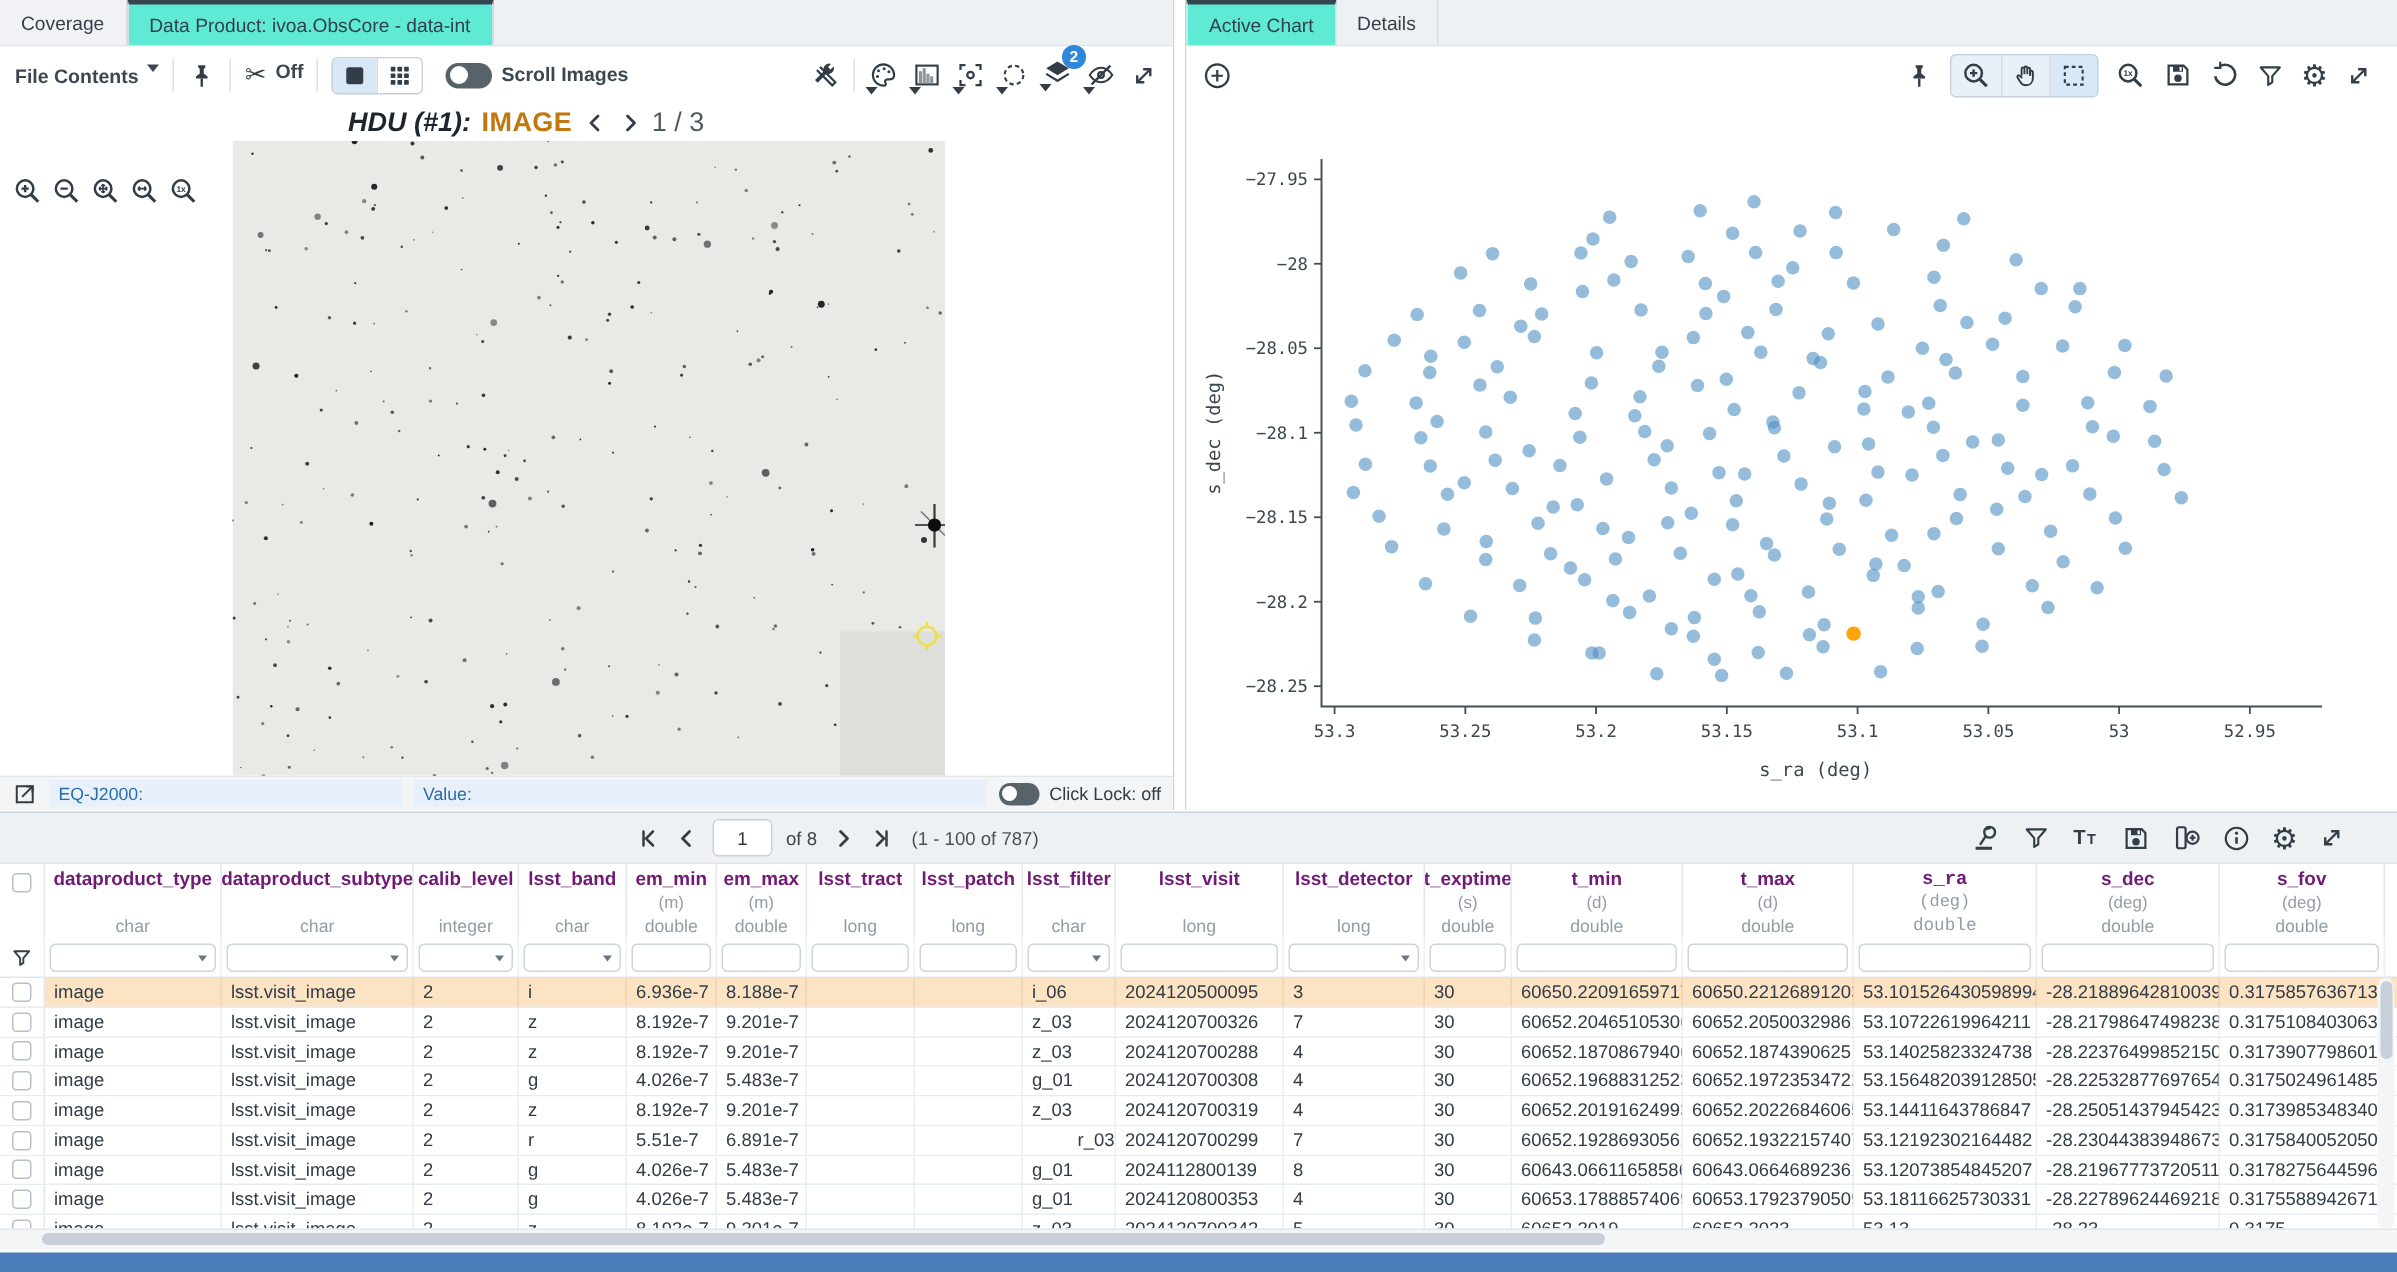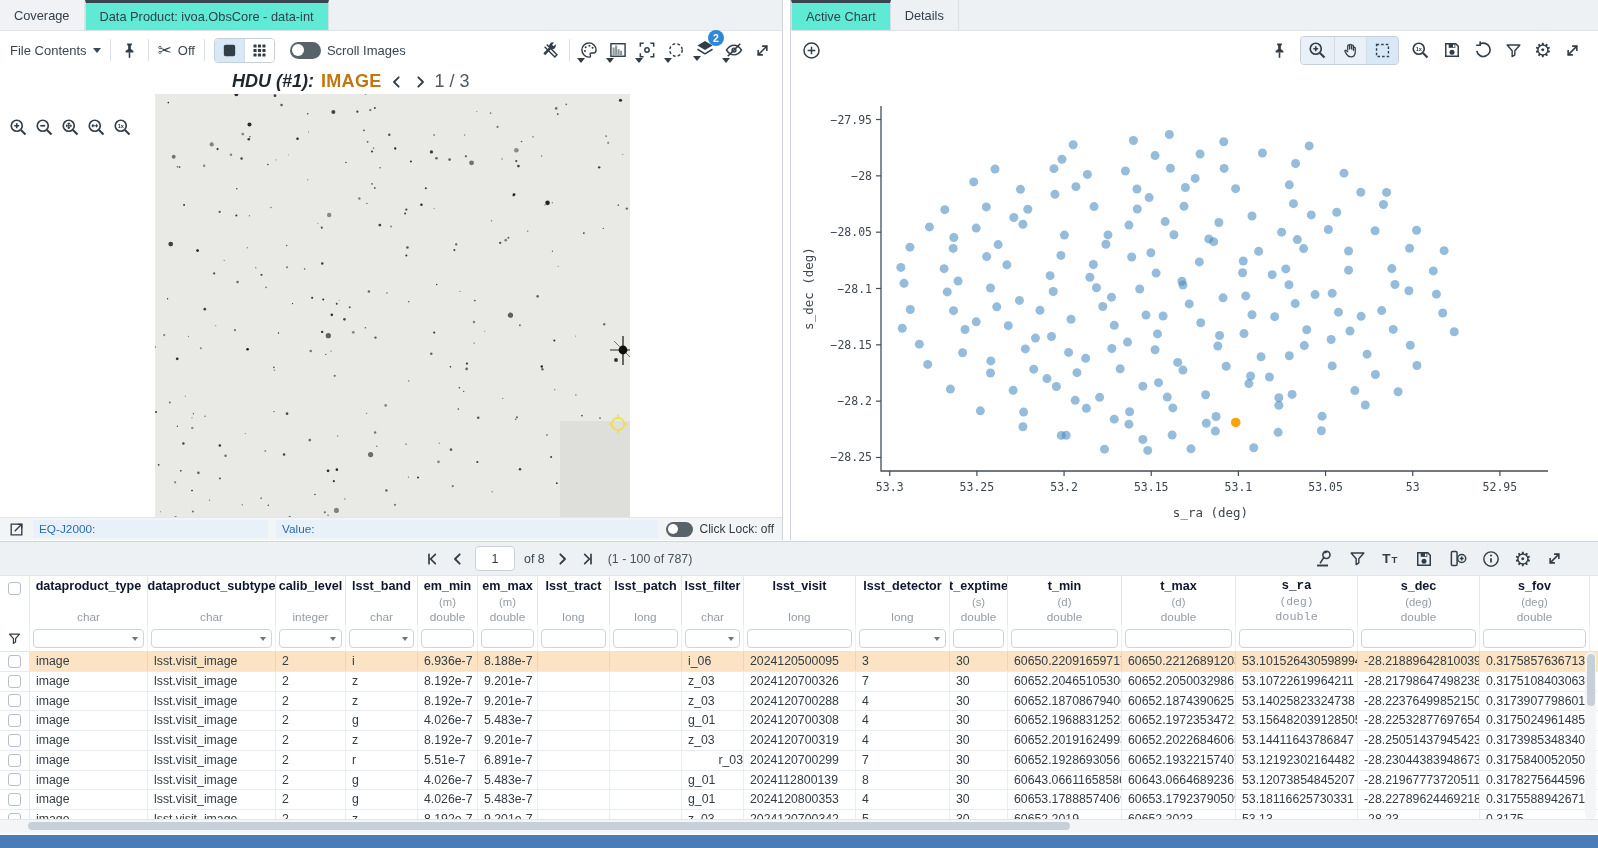--- a/index.html
+++ b/index.html
@@ -13,21 +13,21 @@
   .left-panel{width:782px;border-right:1px solid #ccd5dd;display:flex;flex-direction:column;background:#fff;}
   .gap{width:7px;background:#fff;}
   .right-panel{flex:1;border-left:1px solid #ccd5dd;display:flex;flex-direction:column;background:#fff;}
   
   .tabbar{display:flex;background:#eef1f4;height:30px;border-bottom:1px solid #dde3e8;flex:none;}
   .tab{display:flex;align-items:center;padding:0 14px;font-size:12.8px;color:#34404c;border-right:1px solid #dde3e8;background:#f0f2f5;box-sizing:border-box;}
   .tab.active{background:#5eead4;border-top:3px solid #36454f;border-left:1px solid #d6dde3;border-right:1px solid #d6dde3;}
   
   .toolbar{height:38px;display:flex;align-items:center;padding:0 10px;gap:9px;flex:none;background:#fff;}
   .vsep{width:1px;height:22px;background:#dbe1e7;flex:none;}
-  .txtbtn{display:flex;align-items:center;gap:6px;font-size:13px;color:#3a4650;}
+  .txtbtn{display:flex;align-items:flex-start;gap:6px;font-size:13px;color:#3a4650;font-weight:bold;}
   .caret{width:0;height:0;border-left:4.5px solid transparent;border-right:4.5px solid transparent;border-top:5.5px solid #3a4650;}
   .toggle{width:31px;height:17px;border-radius:9px;background:#586269;position:relative;flex:none;}
   .toggle::after{content:"";position:absolute;left:2.5px;top:2.5px;width:12px;height:12px;border-radius:50%;background:#fff;}
   .toggle.sm{width:27px;height:15px;}
   .toggle.sm::after{width:10px;height:10px;left:2.5px;top:2.5px;}
   .btn-group{display:flex;border:1px solid #c6d0da;border-radius:4px;overflow:hidden;background:#fff;}
   .btn-group .cell{padding:3px 6px;display:flex;align-items:center;background:#fff;}
   .btn-group .cell + .cell{border-left:1px solid #d5dde4;}
   .btn-group .cell.active{background:#d8e8f6;}
   .drop{position:relative;}
@@ -62,21 +62,21 @@
   .tbl-bar{height:33px;background:#eef1f4;border-bottom:1px solid #dfe5ea;display:flex;align-items:center;flex:none;}
   .tbl-tab{background:#fff;height:100%;box-sizing:border-box;padding:0 12px;display:flex;align-items:center;gap:10px;border-right:1px solid #dfe5ea;font-size:12.6px;color:#2e3942;}
   .tbl-close{color:#6a737c;font-size:14px;}
   .pager{display:flex;align-items:center;gap:9px;margin-left:425px;font-size:12.4px;color:#3b454e;}
   .pager input{width:34px;height:21px;border:1px solid #c9d2da;border-radius:4px;text-align:center;font-size:12.4px;color:#2e3942;font-family:"Liberation Sans",sans-serif;}
   .pager .range{color:#49525a;margin-left:4px;}
   .tbl-icons{margin-left:auto;display:flex;align-items:center;gap:13px;margin-right:34px;}
   .tbl{flex:1;position:relative;overflow:hidden;}
   .thead{display:flex;height:49px;border-bottom:0;background:#fff;}
   .th{display:flex;flex-direction:column;align-items:center;justify-content:space-between;padding:3px 2px 0;border-right:1px solid #e2e8ec;box-sizing:border-box;flex:none;overflow:hidden;}
-  .th .nm{font-weight:700;font-size:12.6px;color:#0f172a;white-space:nowrap;}
+  .th .nm{font-weight:700;font-size:12.6px;color:#701a75;white-space:nowrap;}
   .th .un{font-size:11.3px;color:#939ca5;}
   .th .ty{font-size:11.8px;color:#939ca5;padding-bottom:1px;}
   .frow{display:flex;height:26px;border-bottom:1px solid #dfe5ea;background:#fff;}
   .fcell{box-sizing:border-box;flex:none;padding:2px 3px;border-right:1px solid #eef1f4;display:flex;align-items:center;justify-content:center;}
   .fbox{width:100%;height:19px;background:#fff;border:1px solid #ccd4dc;border-radius:4px;position:relative;box-sizing:border-box;}
   .fbox.sel::after{content:"";position:absolute;right:5px;top:7px;width:0;height:0;border-left:3.5px solid transparent;border-right:3.5px solid transparent;border-top:4.5px solid #6b757e;}
   .tbody{overflow:hidden;height:170px;}
   .tr{display:flex;height:19.75px;box-sizing:border-box;border-bottom:1px solid #e7ecf0;background:#fff;flex:none;}
   .tr.sel{background:#fbe3c4;}
   .td{box-sizing:border-box;flex:none;padding:2px 0 0 6px;font-size:12.3px;color:#323c45;white-space:nowrap;overflow:hidden;border-right:1px solid #eaeef1;}

